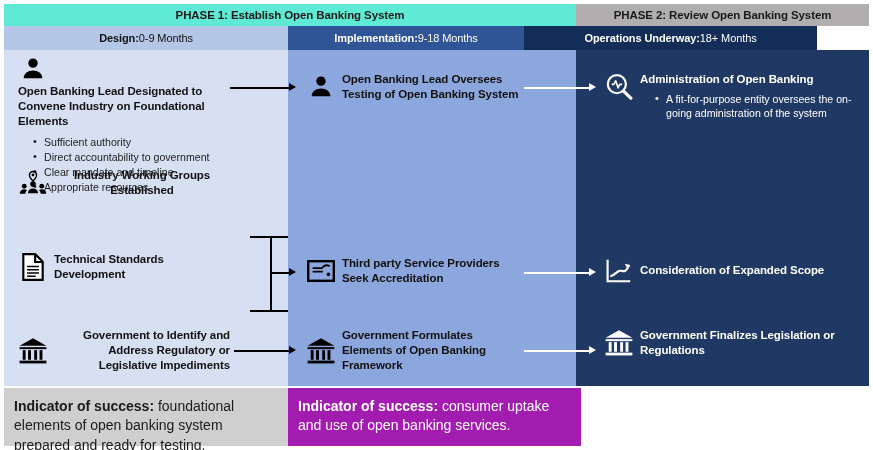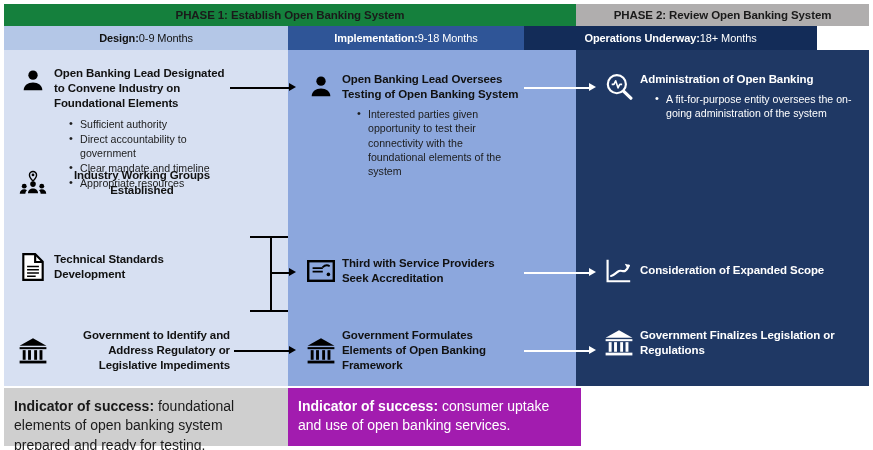--- a/index.html
+++ b/index.html
@@ -5,21 +5,21 @@
   html,body{margin:0;padding:0;background:#ffffff;}
   body{font-family:"Liberation Sans", sans-serif;}
   #canvas{
     position:relative;width:873px;height:450px;overflow:hidden;
     background:#ffffff;
   }
   
   .phase-row{position:absolute;top:4px;left:4px;width:865px;height:22px;display:flex;}
   .phase{display:flex;align-items:center;justify-content:center;
          font-size:11.5px;font-weight:bold;color:#1a1a1a;letter-spacing:-0.1px;}
-  .phase1{width:572px;background:#15803d;}
+  .phase1{width:572px;background:#5eead4;}
   .phase2{width:293px;background:#b0aeae;}
   
   .sub-row{position:absolute;top:26px;left:4px;width:865px;height:24px;display:flex;}
   .sub{display:flex;align-items:center;justify-content:center;font-size:11px;letter-spacing:-0.1px;}
   .sub b{font-weight:bold;}
   .sub1{width:284px;background:#b4c7e7;color:#111111;}
   .sub2{width:236px;background:#2f5597;color:#ffffff;}
   .sub3{width:293px;background:#132c58;color:#ffffff;}
   
   .body-row{position:absolute;top:50px;left:4px;width:865px;height:336px;display:flex;}
@@ -80,21 +80,21 @@
     <div class="sub sub3">
       <b>Operations Underway:</b>
         <span> 18+ Months</span>
     </div>
   </div>
 
   <div class="body-row">
 
     <div class="col col1">
 
-      <div class="item" style="left:14px;top:16px;width:212px;">
+      <div class="item" style="left:14px;top:4px;width:212px;flex-direction:column;">
         <span class="ico">
           <svg width="26" height="26" viewBox="0 0 24 24">
               <circle cx="12" cy="6.6" r="4.3" fill="#000"></circle>
               <path d="M3.4 20.5c0-4.4 3.9-7.2 8.6-7.2s8.6 2.8 8.6 7.2z" fill="#000"></path>
             </svg>
         </span>
         <div class="txt">
           <div class="hd">Open Banking Lead Designated to Convene Industry on Foundational Elements</div>
           <ul class="bul">
             <li>Sufficient authority</li>
@@ -182,37 +182,34 @@
 
       <div class="item" style="left:18px;top:22px;width:216px;">
         <span class="ico">
           <svg width="26" height="26" viewBox="0 0 24 24">
               <circle cx="12" cy="6.6" r="4.3" fill="#000"></circle>
               <path d="M3.4 20.5c0-4.4 3.9-7.2 8.6-7.2s8.6 2.8 8.6 7.2z" fill="#000"></path>
             </svg>
         </span>
         <div class="txt">
           <div class="hd">Open Banking Lead Oversees Testing of Open Banking System</div>
-          <ul class="bul">
-            <li>Interested parties given opportunity to test their connectivity with the foundational elements of the system</li>
-          </ul>
         </div>
       </div>
 
       <div class="item" style="left:18px;top:206px;width:216px;align-items:center;">
         <span class="ico">
           <svg width="28" height="24" viewBox="0 0 28 22">
             <rect x="1.2" y="1.2" width="25.6" height="19.6" fill="none" stroke="#000" stroke-width="2.4"></rect>
             <path d="M5.6 8.2h10.2M5.6 11.6h10.2" stroke="#000" stroke-width="1.8"></path>
             <path d="M15.5 7.4c2.2-2.2 5-2.6 7.2-1.2" fill="none" stroke="#000" stroke-width="1.8"></path>
             <circle cx="21.4" cy="14.4" r="1.8" fill="#000"></circle>
           </svg>
         </span>
         <div class="txt">
-          <div class="hd">Third with Service Providers Seek Accreditation</div>
+          <div class="hd">Third party Service Providers Seek Accreditation</div>
         </div>
       </div>
 
       <div class="item" style="left:18px;top:278px;width:216px;align-items:center;">
         <span class="ico">
           <svg width="30" height="28" viewBox="0 0 28 26">
             <path d="M14 1.2 1.5 8.2h25z" fill="#000"></path>
             <rect x="1.5" y="9.4" width="25" height="1.9" fill="#000"></rect>
             <rect x="4.4" y="12.2" width="2.7" height="9" fill="#000"></rect>
             <rect x="9.4" y="12.2" width="2.7" height="9" fill="#000"></rect>

